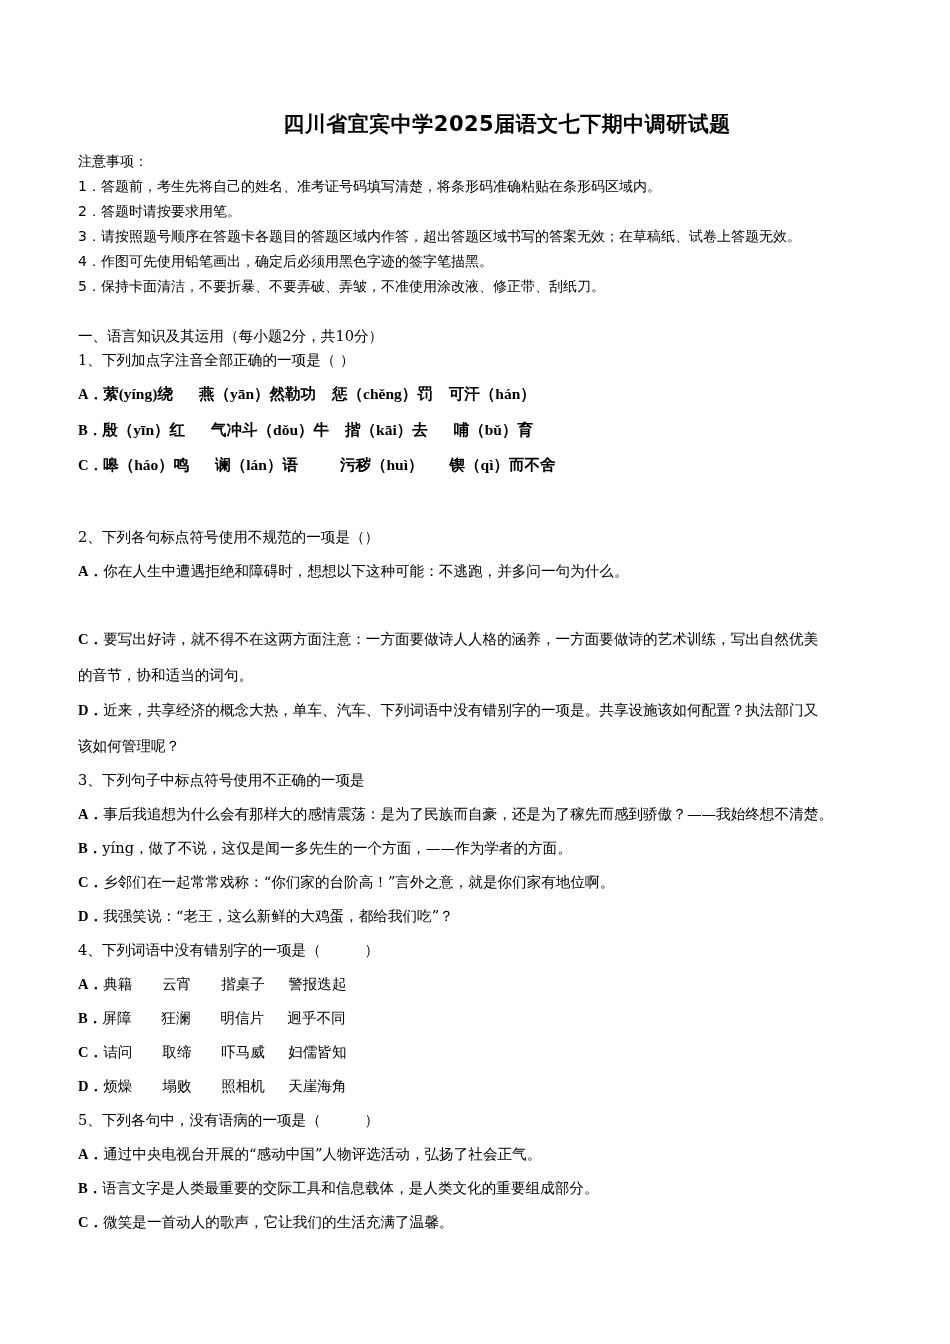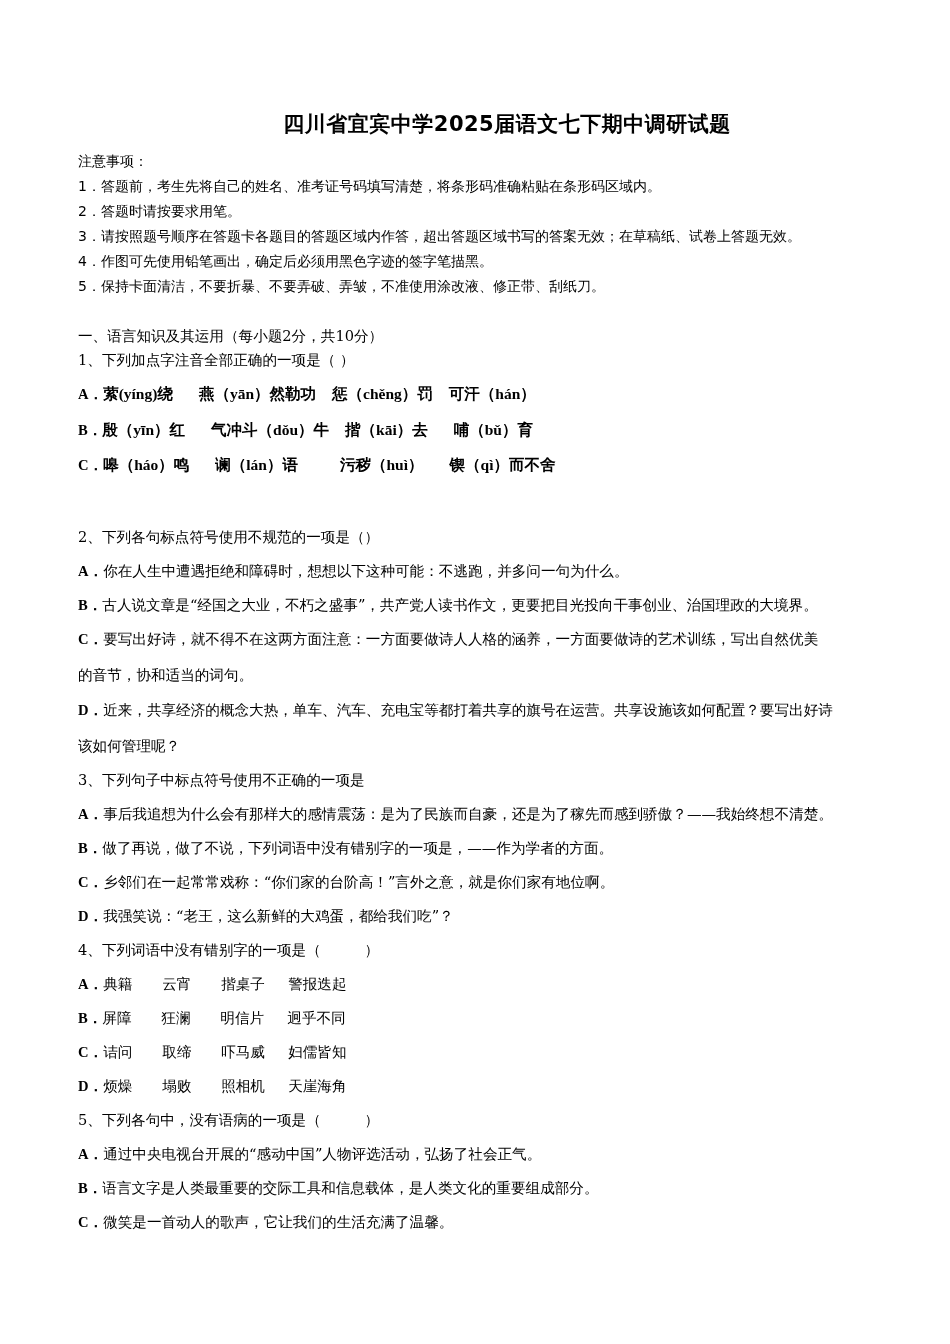--- a/index.html
+++ b/index.html
@@ -40,29 +40,28 @@
   </div>
   <div class="line" style="top:420px">
     <span class="opt-letter">B．</span><span class="py">殷（yīn）红</span><span class="gap2"></span><span class="py">气冲斗（dǒu）牛</span><span class="gap1"></span><span class="py">揩（kāi）去</span><span class="gap2"></span><span class="py">哺（bǔ）育</span>
   </div>
   <div class="line" style="top:455px">
     <span class="opt-letter">C．</span><span class="py">嗥（háo）鸣</span><span class="gap2"></span><span class="py">谰（lán）语</span><span class="gap2"></span><span class="gap1"></span><span class="py">污秽（huì）</span><span class="gap2"></span><span class="py">锲（qì）而不舍</span>
   </div>
 
   <div class="line q" style="top:527px">2、下列各句标点符号使用不规范的一项是（）</div>
   <div class="line q" style="top:561px"><span class="opt-letter">A．</span><span>你在人生中遭遇拒绝和障碍时，想想以下这种可能：不逃跑，并多问一句为什么。</span></div>
-  <div class="line q" style="top:595px"><span class="opt-letter">B．</span><span>古人说文章是“经国之大业，不朽之盛事”，共产党人读书作文，更要把目光投向干事创业、治国理政的大境界。</span></div>
   <div class="line q" style="top:629px"><span class="opt-letter">C．</span><span>要写出好诗，就不得不在这两方面注意：一方面要做诗人人格的涵养，一方面要做诗的艺术训练，写出自然优美</span></div>
   <div class="line q" style="top:665px">的音节，协和适当的词句。</div>
-  <div class="line q" style="top:700px"><span class="opt-letter">D．</span><span>近来，共享经济的概念大热，单车、汽车、充电宝等都打着共享的旗号在运营。共享设施该如何配置？要写出好诗</span></div>
+  <div class="line q" style="top:700px"><span class="opt-letter">D．</span><span>近来，共享经济的概念大热，单车、汽车、下列词语中没有错别字的一项是。共享设施该如何配置？执法部门又</span></div>
   <div class="line q" style="top:736px">该如何管理呢？</div>
 
   <div class="line q" style="top:770px">3、下列句子中标点符号使用不正确的一项是</div>
   <div class="line q" style="top:804px"><span class="opt-letter">A．</span><span>事后我追想为什么会有那样大的感情震荡：是为了民族而自豪，还是为了稼先而感到骄傲？——我始终想不清楚。</span></div>
-  <div class="line q" style="top:838px"><span class="opt-letter">B．</span><span>做了再说，做了不说，下列词语中没有错别字的一项是，——作为学者的方面。</span></div>
+  <div class="line q" style="top:838px"><span class="opt-letter">B．</span><span>yíng，做了不说，这仅是闻一多先生的一个方面，——作为学者的方面。</span></div>
   <div class="line q" style="top:906px"><span class="opt-letter">D．</span><span>我强笑说：“老王，这么新鲜的大鸡蛋，都给我们吃”？</span></div>
   <div class="line q" style="top:872px"><span class="opt-letter">C．</span><span>乡邻们在一起常常戏称：“你们家的台阶高！”言外之意，就是你们家有地位啊。</span></div>
 
   <div class="line q" style="top:940px">4、下列词语中没有错别字的一项是（　　　）</div>
   <div class="line q" style="top:974px">
     <span class="opt-letter">A．</span><span class="word" style="width:59px">典籍</span><span class="word" style="width:59px">云宵</span><span class="word" style="width:67px">揩桌子</span><span class="word">警报迭起</span>
   </div>
   <div class="line q" style="top:1042px">
     <span class="opt-letter">C．</span><span class="word" style="width:59px">诘问</span><span class="word" style="width:59px">取缔</span><span class="word" style="width:67px">吓马威</span><span class="word">妇儒皆知</span>
   </div>

